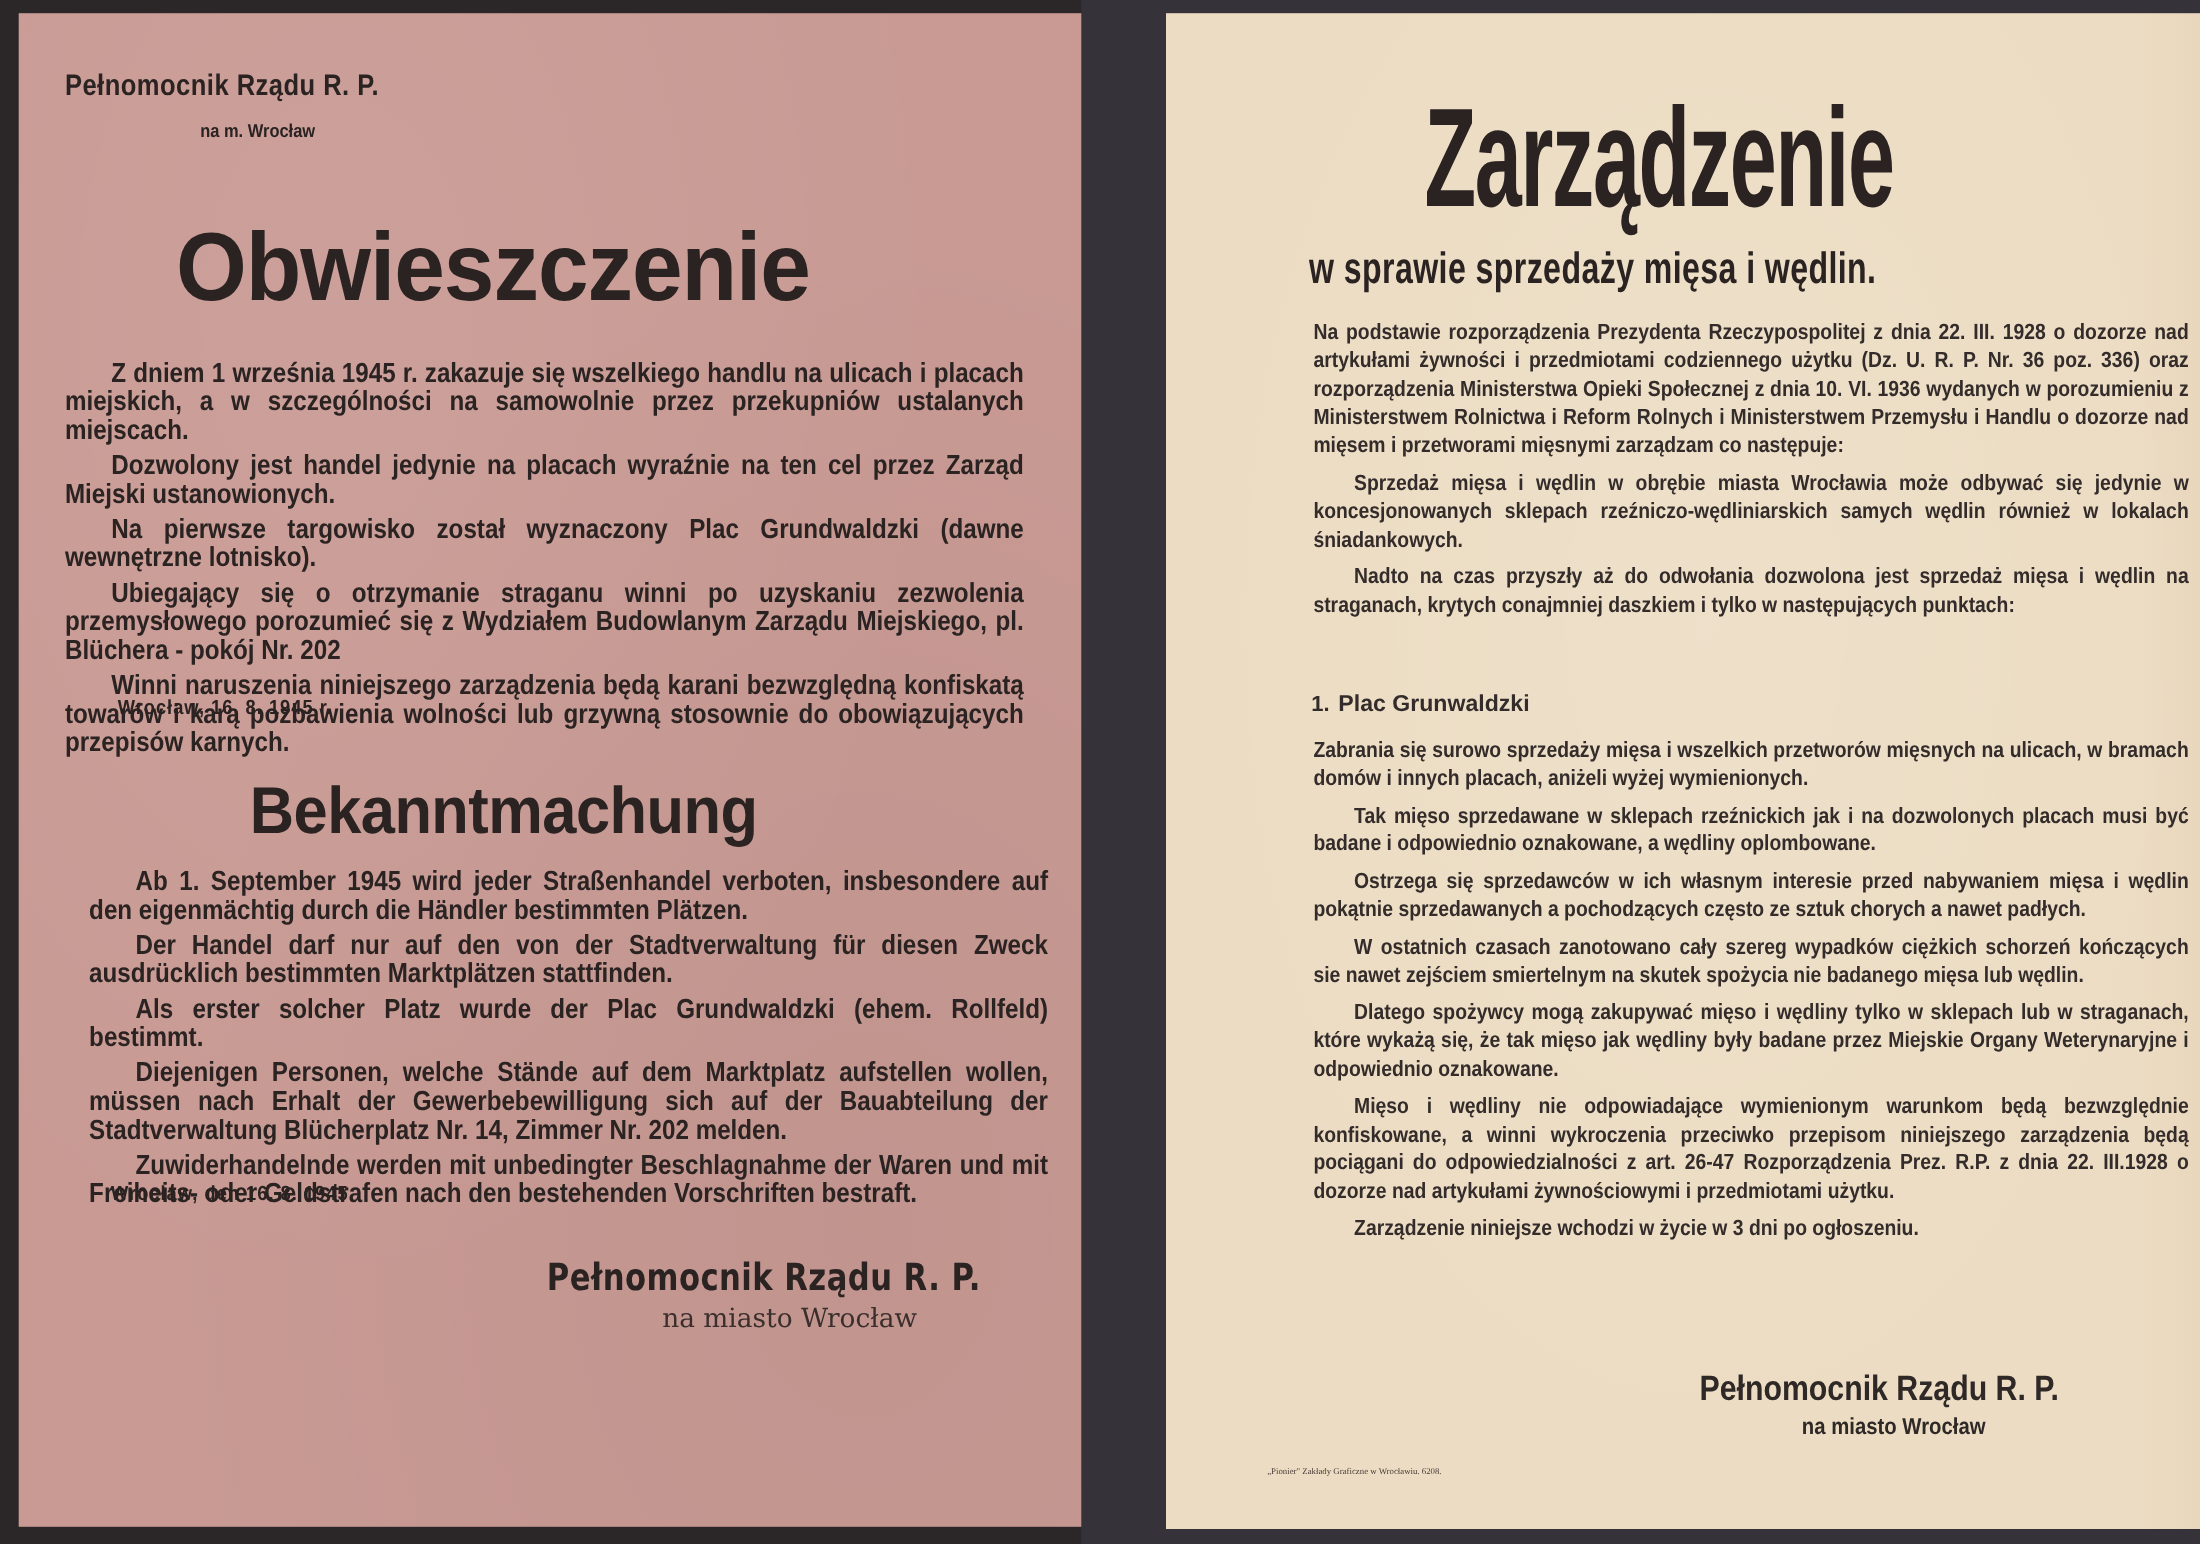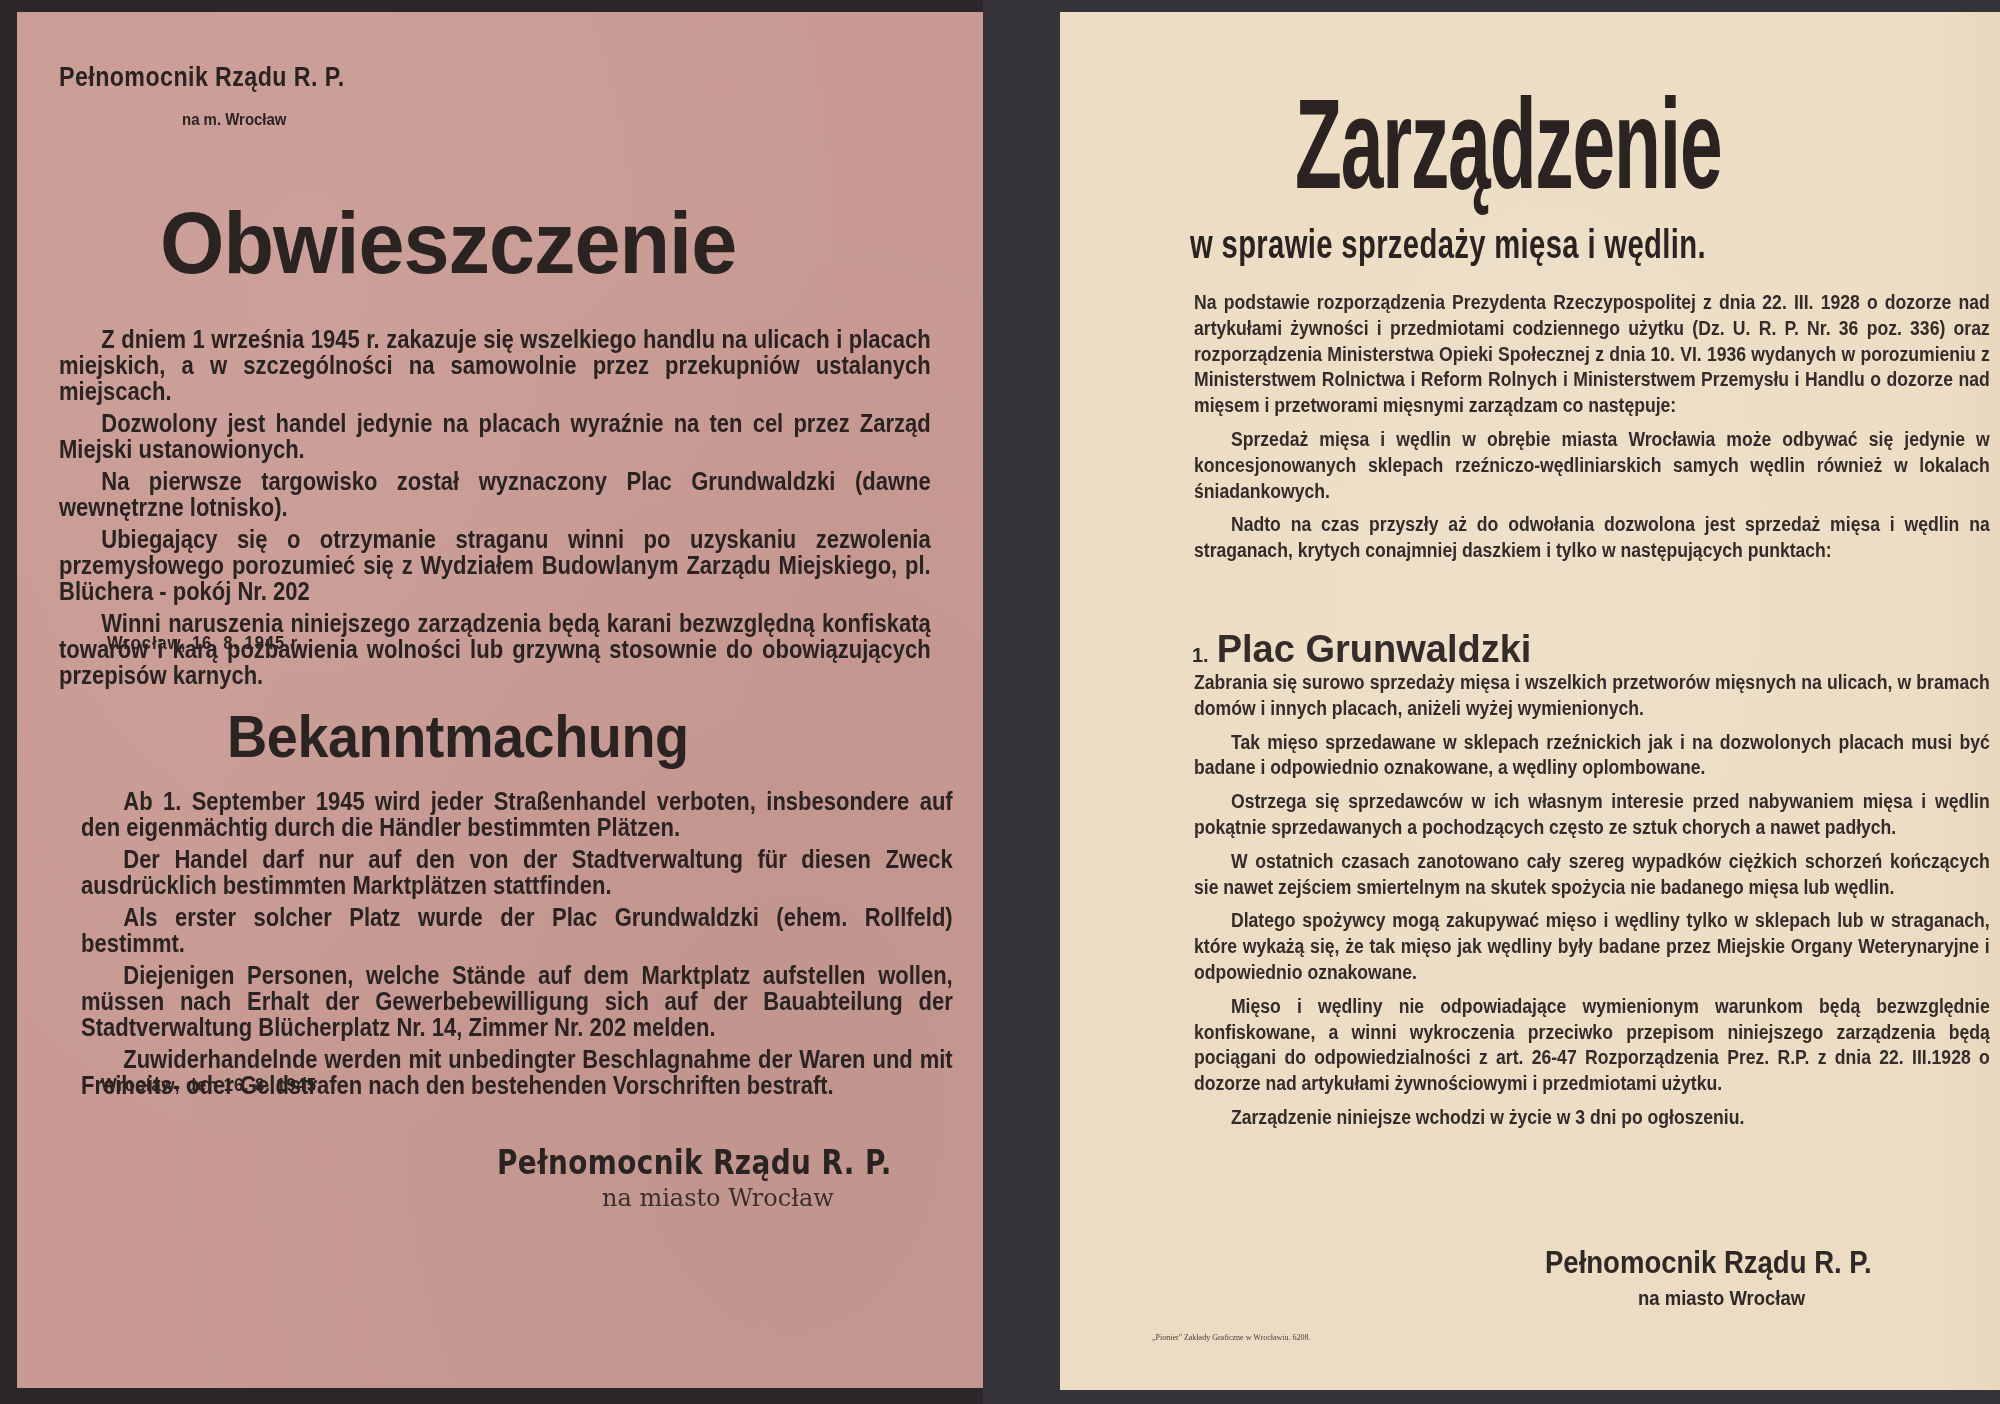--- a/index.html
+++ b/index.html
@@ -41,21 +41,21 @@
 
   
   .r-title { left:235px; top:68px; font-size:128px; font-weight:bold; font-family:"Liberation Sans Narrow","Liberation Sans", sans-serif; transform:scaleX(0.60); transform-origin:left; letter-spacing:-2px; line-height:1; }
   .r-subtitle { left:130px; top:210px; font-size:40px; font-weight:bold; transform:scaleX(0.73); transform-origin:left; letter-spacing:0.5px; }
   .r-body { left:94px; width:796px; font-size:20px; font-weight:bold; line-height:25.8px; white-space:normal; text-align:justify; text-align-last:left; color:#332c2a;margin-left:40px; }
   .r-body p { margin:0; text-indent:42px; }
   .r-body p.noindent { text-indent:0; }
   .r-body .inner { transform:scaleX(0.88); transform-origin:left; width:113.6%; }
   .r-point { left:132px; top:616px; font-weight:bold; color:#332c2a; }
   .r-point .num { font-size:20px; }
-  .r-point .name { font-size:38px; margin-left:8px; }
+  .r-point .name { font-size:21px; margin-left:8px; }
   .r-sign { left:485px; top:1232px; font-size:32px; font-weight:bold; transform:scaleX(0.86); transform-origin:left; color:#2e2826; }
   .r-sign-city { left:578px; top:1274px; font-size:21px; font-weight:bold; transform:scaleX(0.88); transform-origin:left; color:#2e2826; }
   .r-printer { left:92px; top:1321px; font-size:8px; font-family:"Liberation Serif", serif; color:#4a403a; }
 </style>
 </head>
 <body>
 
 <div id="right-bg"></div>
 
 <div id="left-poster" class="poster">

